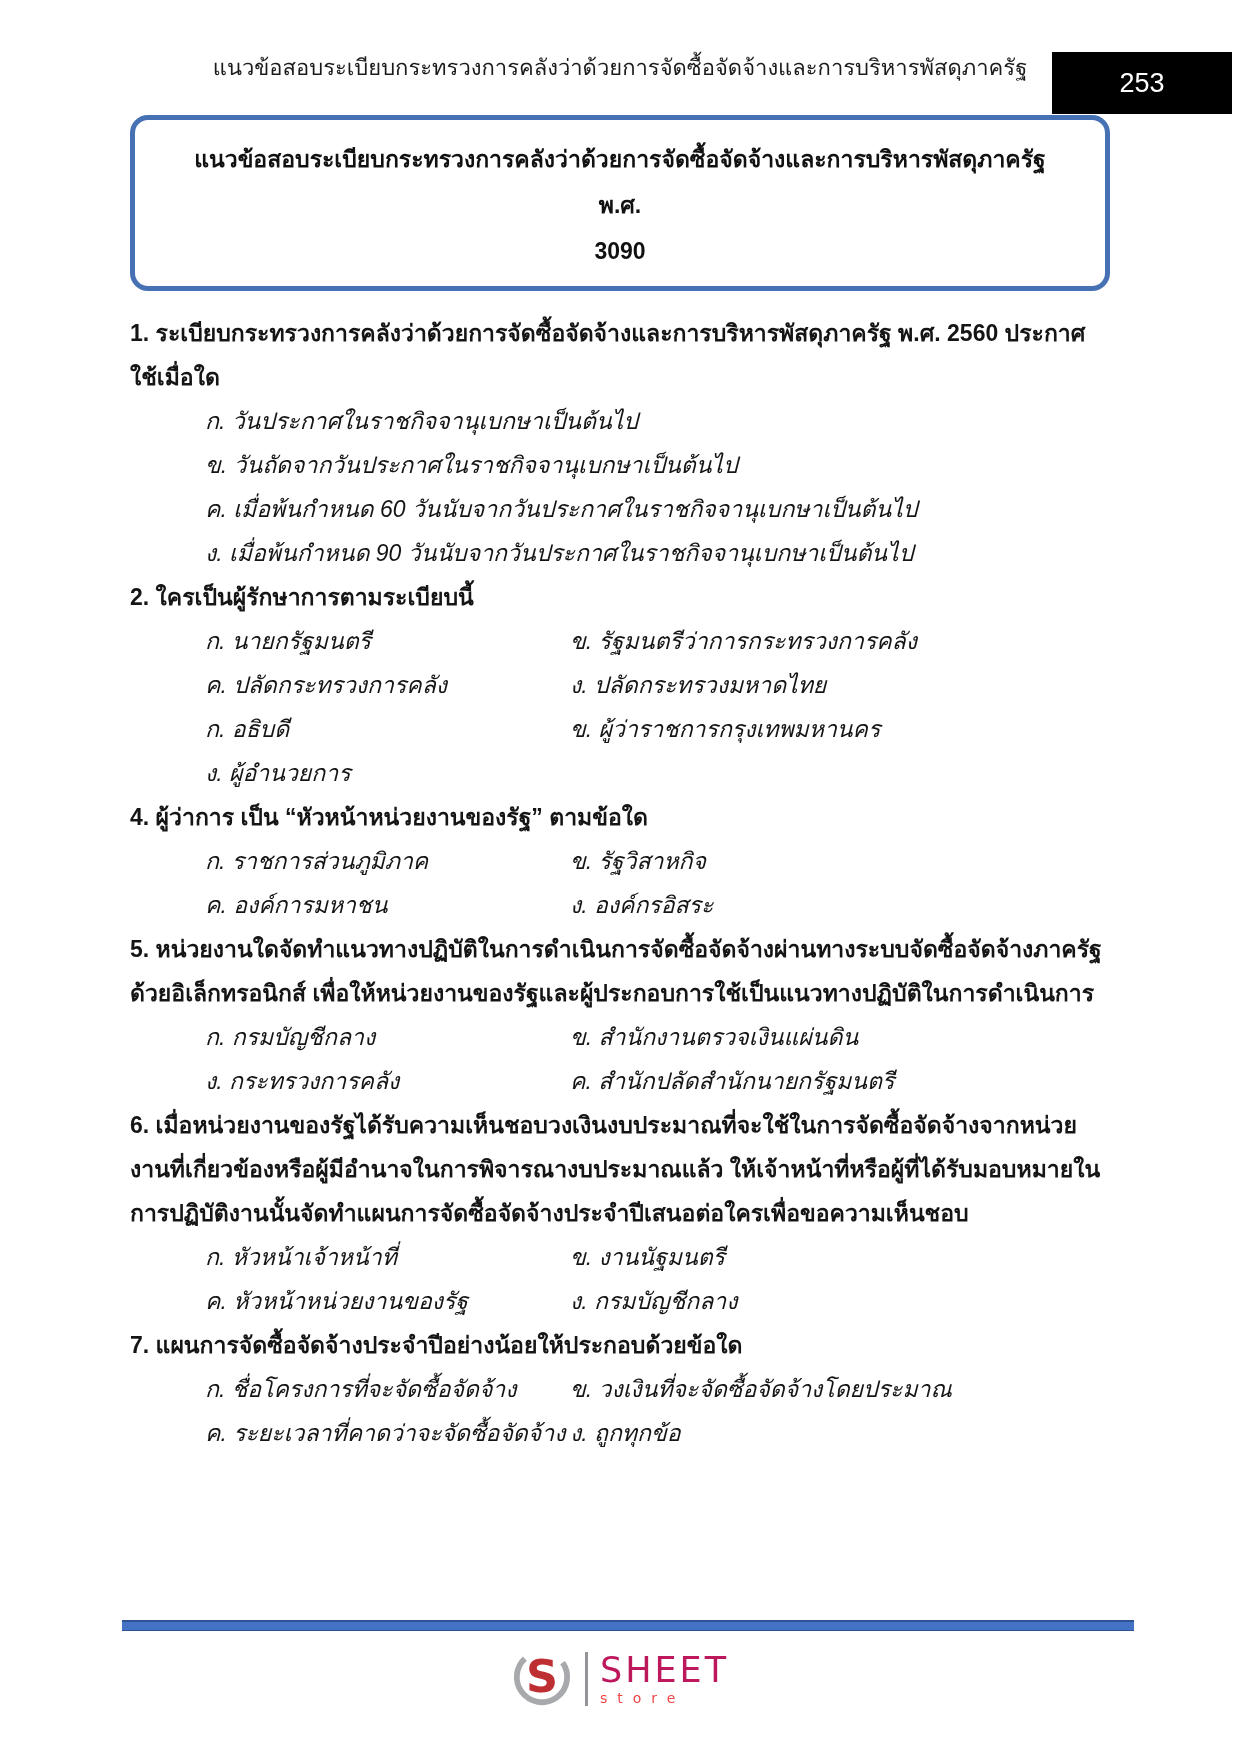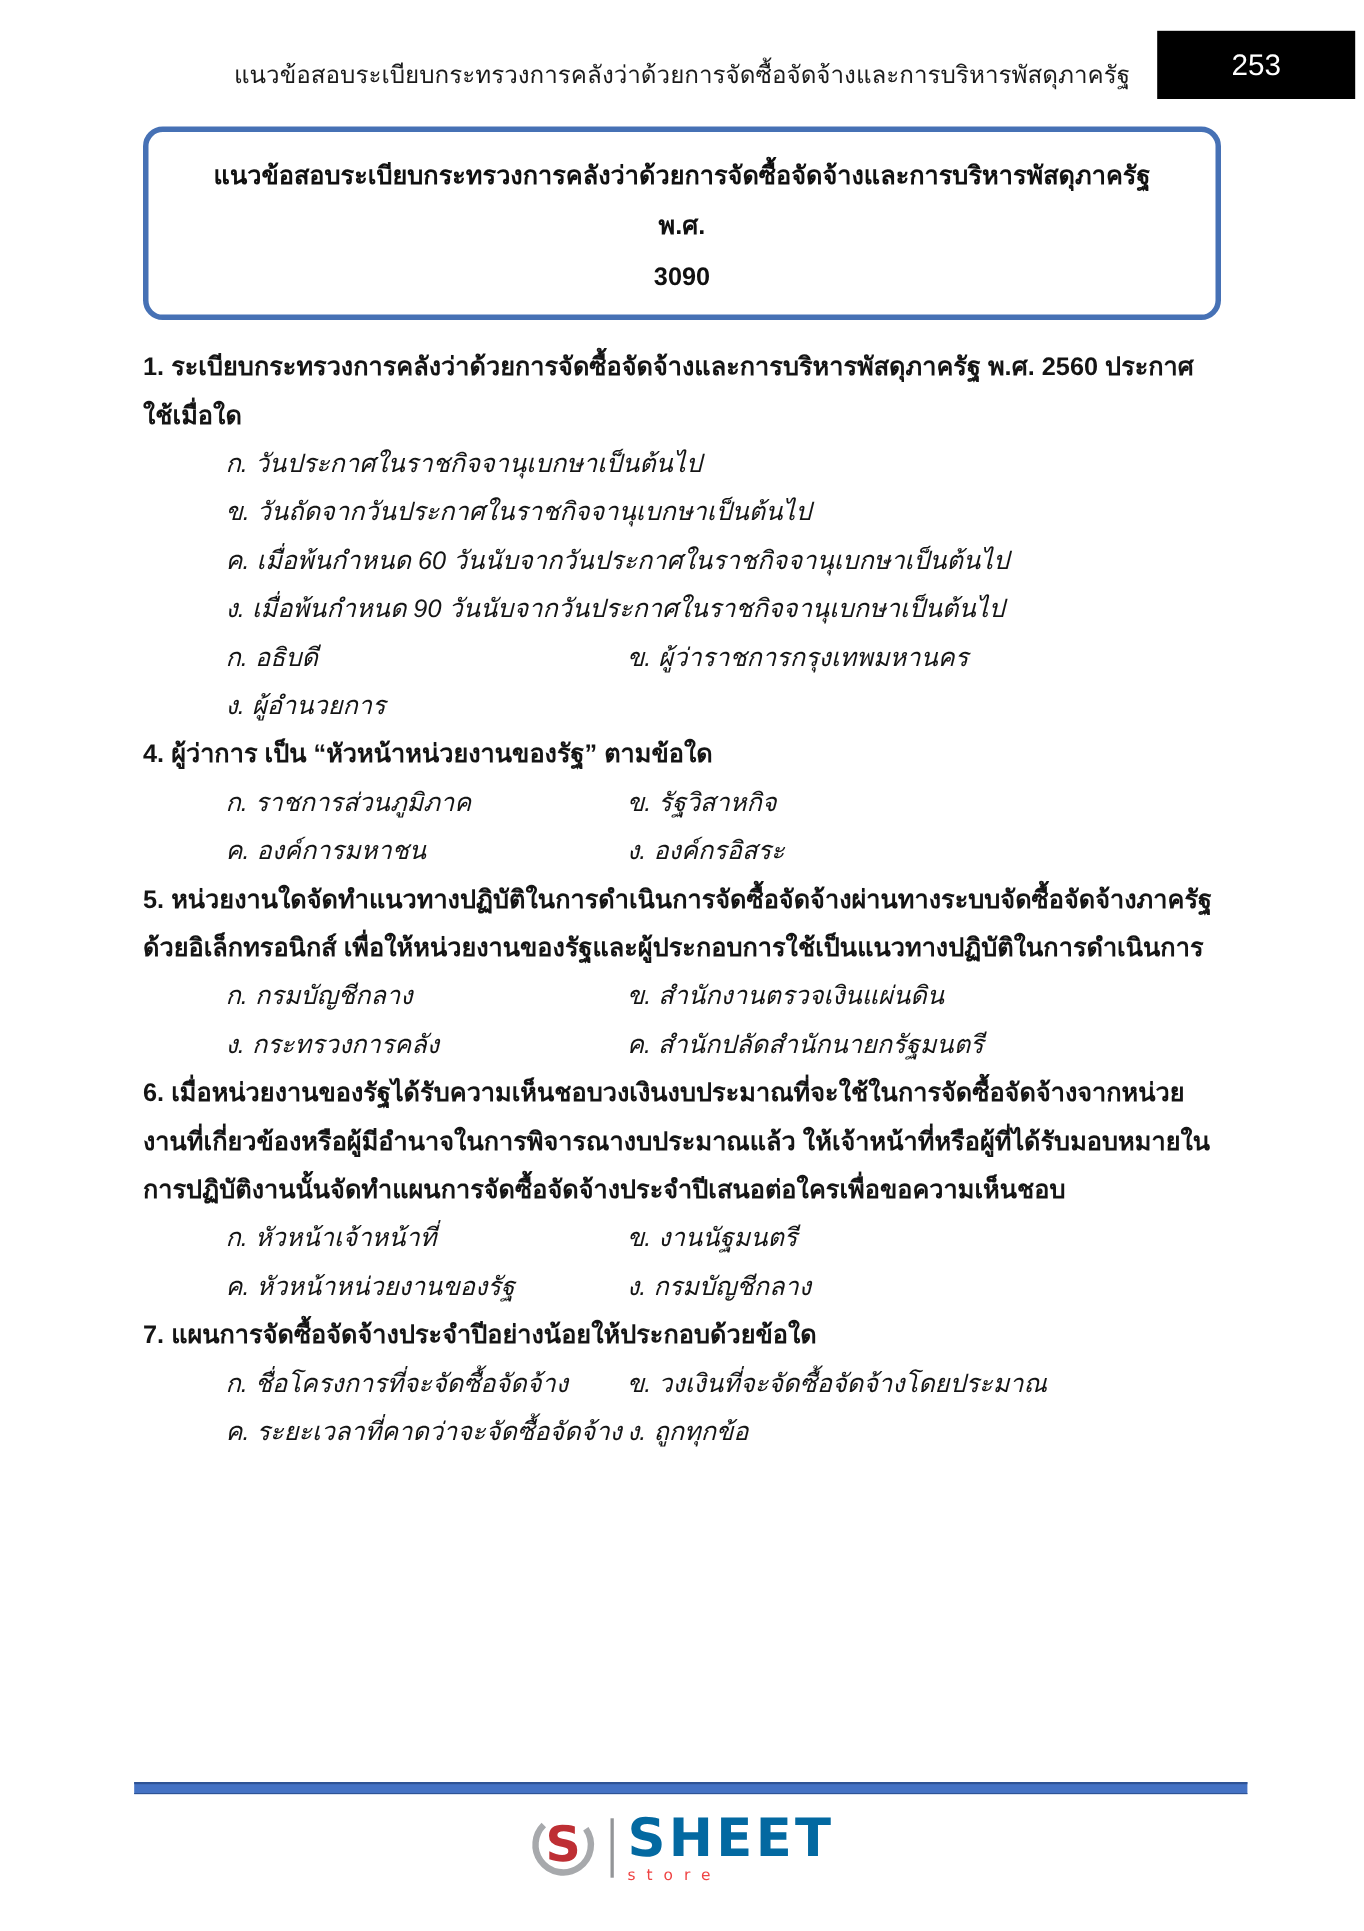--- a/index.html
+++ b/index.html
@@ -5,21 +5,21 @@
   html,body{margin:0;padding:0;}
   body{
     width:1240px;height:1755px;position:relative;background:#ffffff;
     font-family:"Liberation Sans","DejaVu Sans",sans-serif;color:#151515;
     overflow:hidden;
   }
   .doc-header-text{
     padding-top:50px;text-align:center;font-size:22px;color:#1b1b1b;
   }
   .page-badge{
-    position:absolute;top:28px;right:8px;width:180px;height:62px;background:#000000;
+    position:absolute;top:52px;right:8px;width:180px;height:62px;background:#000000;
     color:#ffffff;display:flex;align-items:center;justify-content:center;font-size:27px;
   }
   .title-box{
     margin:30px 130px 0 130px;border:5px solid #4671B5;border-radius:18px;
     padding:16px 36px 12px 36px;text-align:center;font-weight:bold;font-size:23px;
     line-height:46px;color:#111;background:#ffffff;
   }
   .content{
     margin:20px 132px 0 130px;font-size:23px;line-height:44px;
   }
@@ -32,21 +32,21 @@
     position:absolute;left:122px;top:1620px;width:1012px;height:8px;
     background:#4472C4;border-top:2px solid #2E5395;border-bottom:1px solid #2E5395;
   }
   .footer-logo{
     position:absolute;top:1646px;left:0;right:0;
     display:flex;align-items:center;justify-content:center;gap:12px;
   }
   .logo-divider{width:3px;height:54px;background:#939598;}
   .logo-textcol{display:flex;flex-direction:column;align-items:flex-start;line-height:1;}
   .logo-main{
-    font-size:48px;font-weight:bold;color:#0369a1;letter-spacing:3px;
+    font-size:35px;font-weight:normal;color:#be185d;letter-spacing:3px;
     font-family:"DejaVu Sans","Liberation Sans",sans-serif;
   }
   .logo-sub{
     font-size:14px;color:#ef4444;letter-spacing:10px;margin-top:3px;
     font-family:"DejaVu Sans","Liberation Sans",sans-serif;
   }
 </style>
 </head>
 <body>
 
@@ -66,20 +66,31 @@
   <div class="content">
 
     <section class="question">
       <p class="stem">1. ระเบียบกระทรวงการคลังว่าด้วยการจัดซื้อจัดจ้างและการบริหารพัสดุภาครัฐ พ.ศ. 2560 ประกาศใช้เมื่อใด</p>
       <p class="choice">ก. วันประกาศในราชกิจจานุเบกษาเป็นต้นไป</p>
       <p class="choice">ข. วันถัดจากวันประกาศในราชกิจจานุเบกษาเป็นต้นไป</p>
       <p class="choice">ค. เมื่อพ้นกำหนด 60 วันนับจากวันประกาศในราชกิจจานุเบกษาเป็นต้นไป</p>
       <p class="choice">ง. เมื่อพ้นกำหนด 90 วันนับจากวันประกาศในราชกิจจานุเบกษาเป็นต้นไป</p>
     </section>
 
+    <section class="question">
+      <p class="stem">2. ใครเป็นผู้รักษาการตามระเบียบนี้</p>
+      <div class="choice-row">
+        <p class="choice">ก. นายกรัฐมนตรี</p>
+        <p class="choice">ข. รัฐมนตรีว่าการกระทรวงการคลัง</p>
+      </div>
+      <div class="choice-row">
+        <p class="choice">ค. ปลัดกระทรวงการคลัง</p>
+        <p class="choice">ง. ปลัดกระทรวงมหาดไทย</p>
+      </div>
+    </section>
 
     <section class="question">
       <div class="choice-row">
         <p class="choice">ก. อธิบดี</p>
         <p class="choice">ข. ผู้ว่าราชการกรุงเทพมหานคร</p>
       </div>
       <div class="choice-row">
         <p class="choice">ง. ผู้อำนวยการ</p>
       </div>
     </section>

